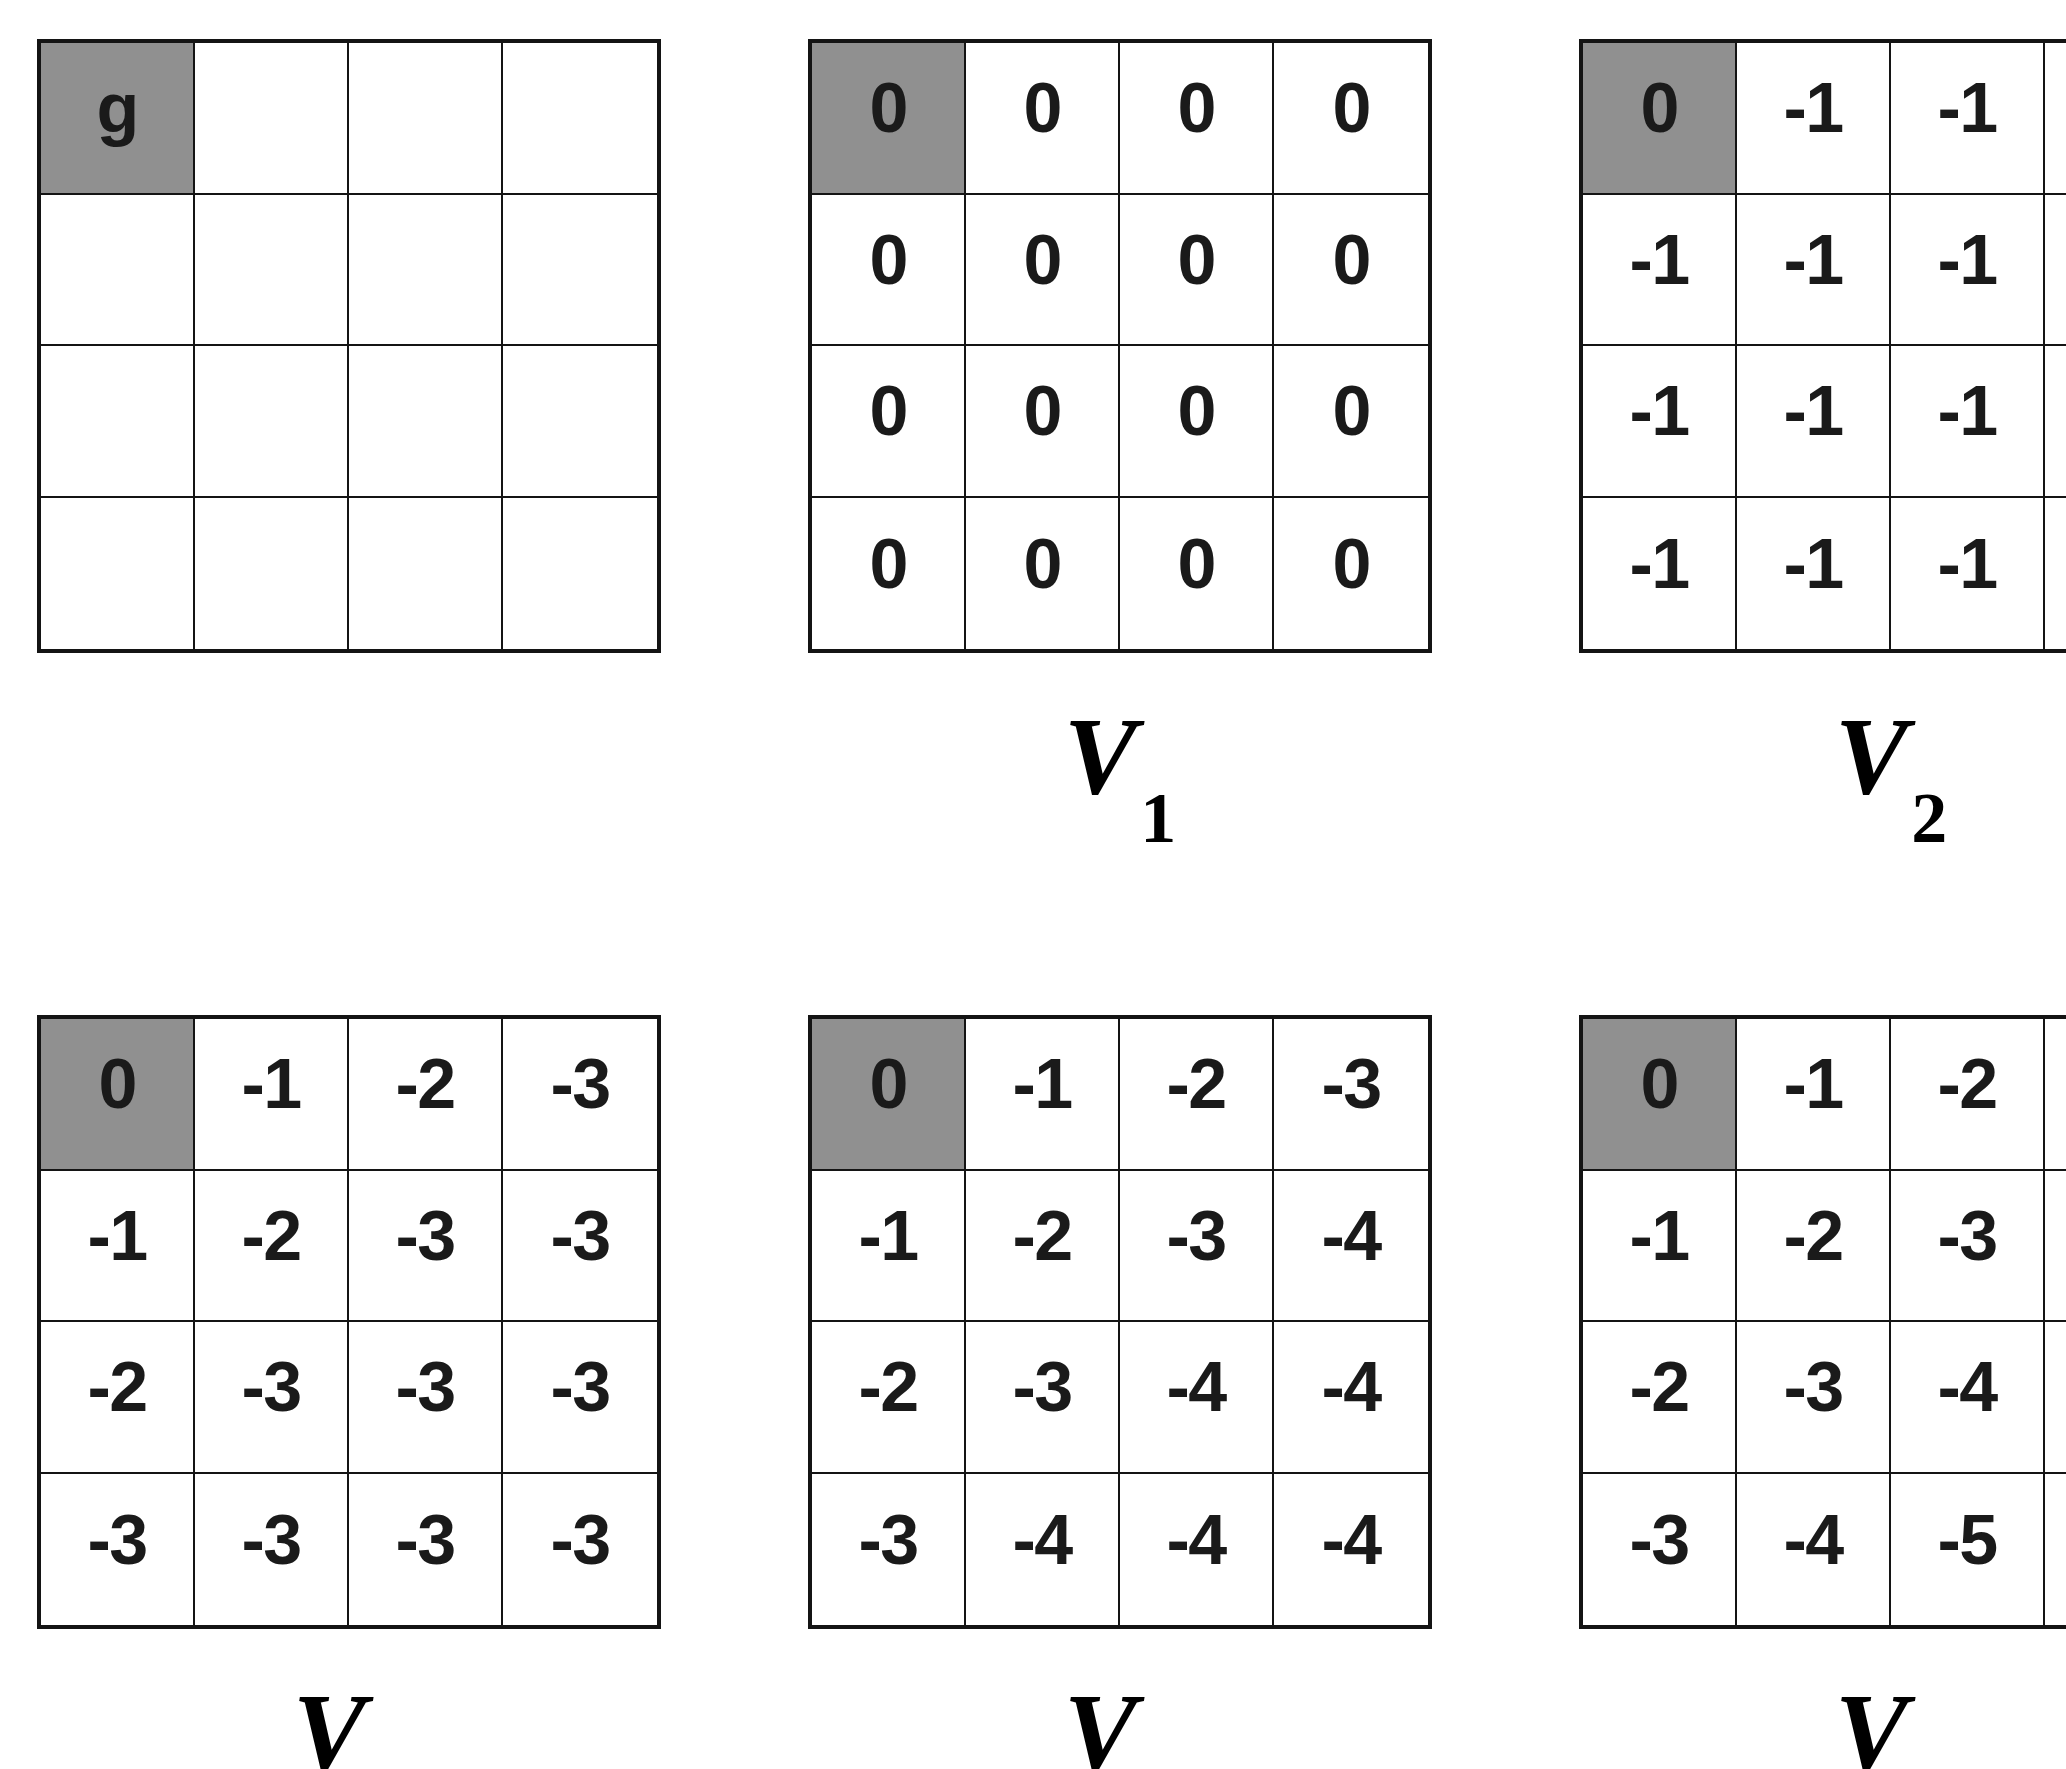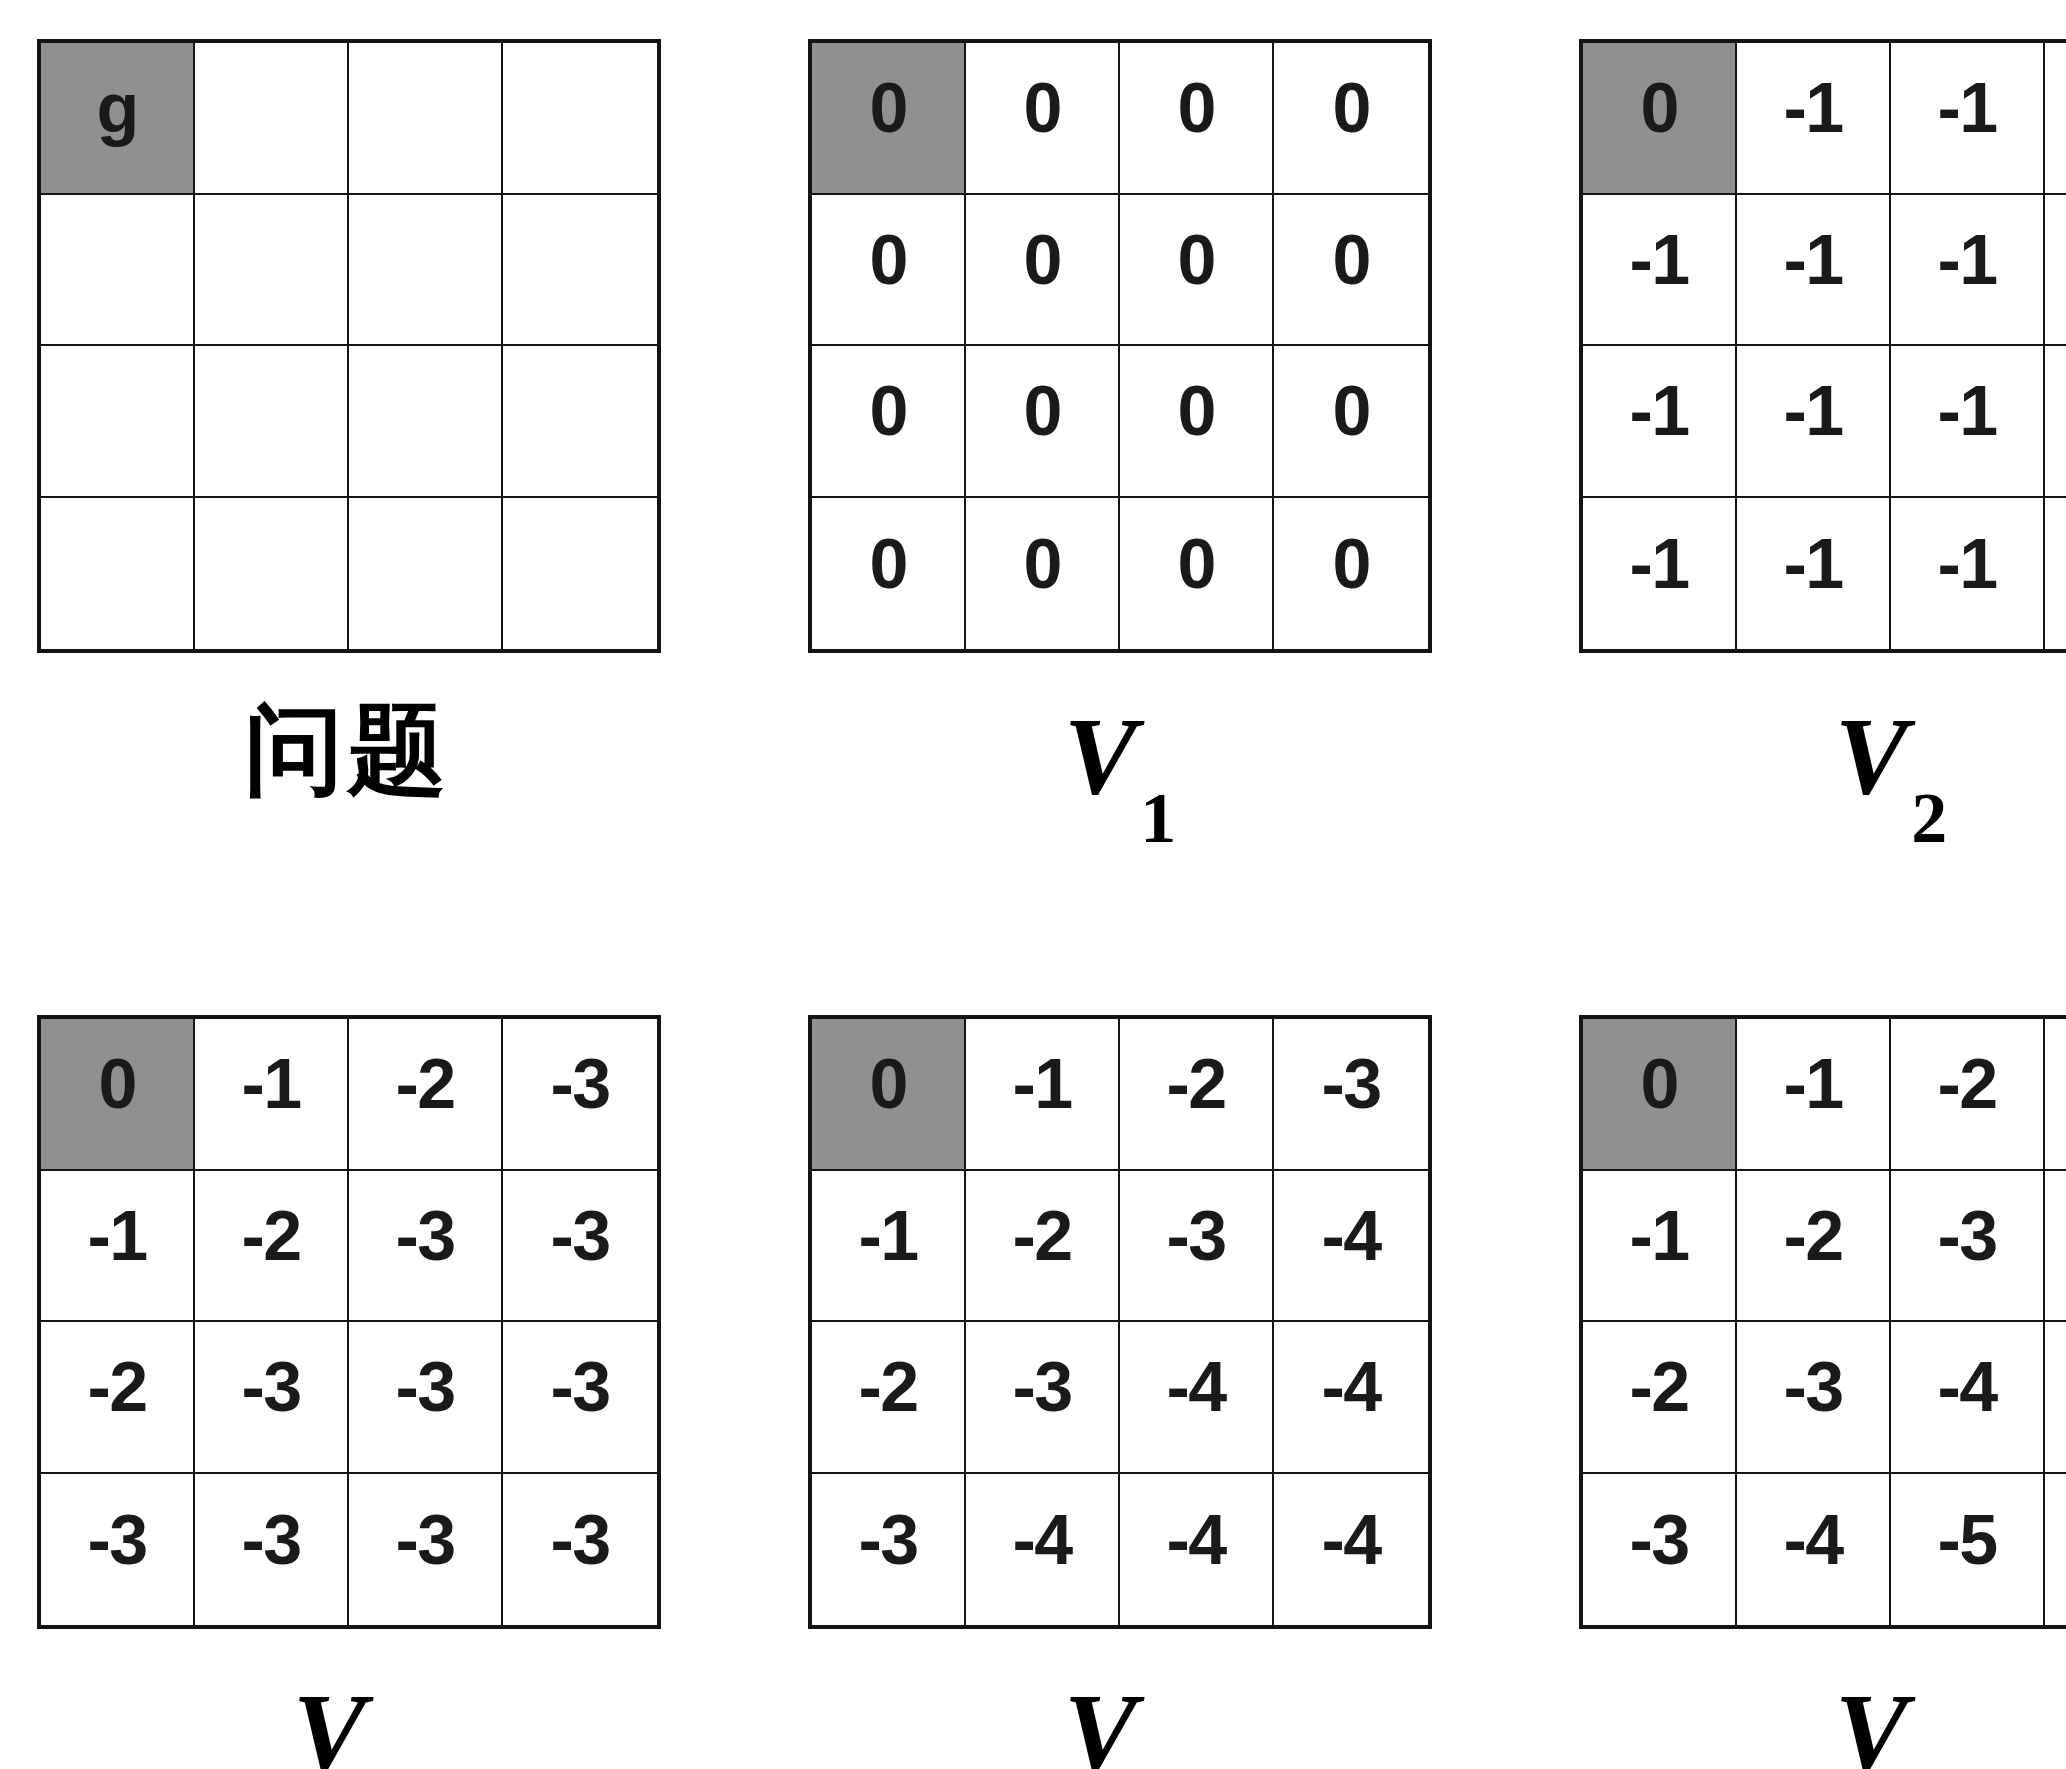--- a/index.html
+++ b/index.html
@@ -108,24 +108,20 @@
           <div class="cell"></div>
           <div class="cell"></div>
           <div class="cell"></div>
           <div class="cell"></div>
           <div class="cell"></div>
           <div class="cell"></div>
           <div class="cell"></div>
           <div class="cell"></div>
           <div class="cell"></div>
         </div>
-      <figcaption class="label cjk">
-        <span class="lbase">问题</span>
-          <span class="lsub"></span>
-      </figcaption>
     </figure>
 
     <figure class="panel">
       <div class="grid">
           <div class="cell goal">0</div>
           <div class="cell">0</div>
           <div class="cell">0</div>
           <div class="cell">0</div>
           <div class="cell">0</div>
           <div class="cell">0</div>

